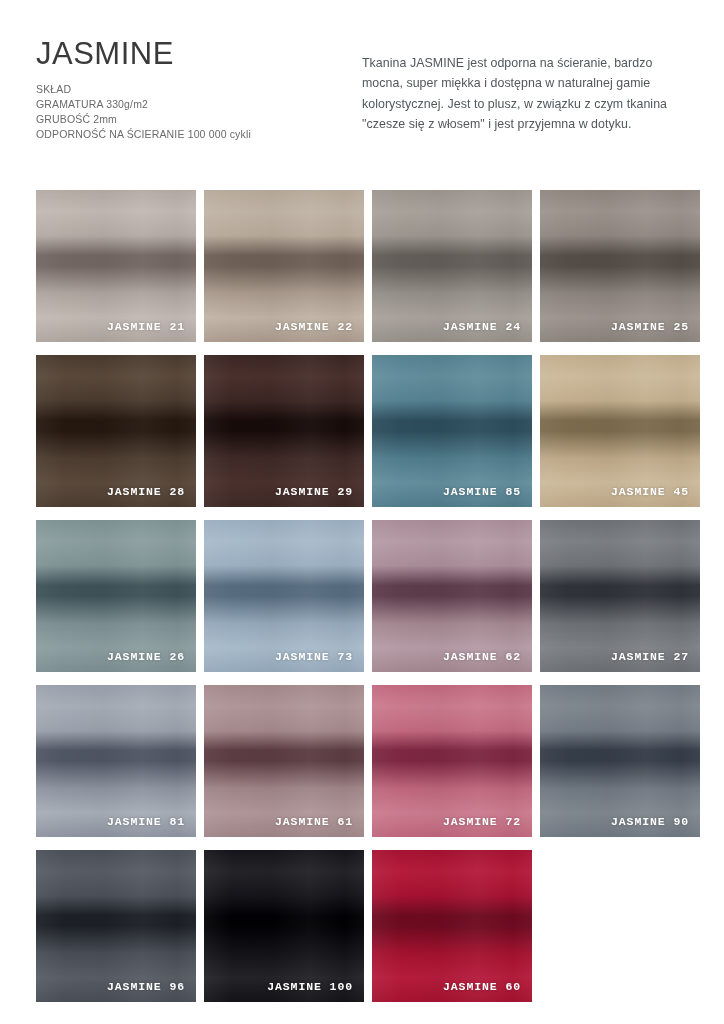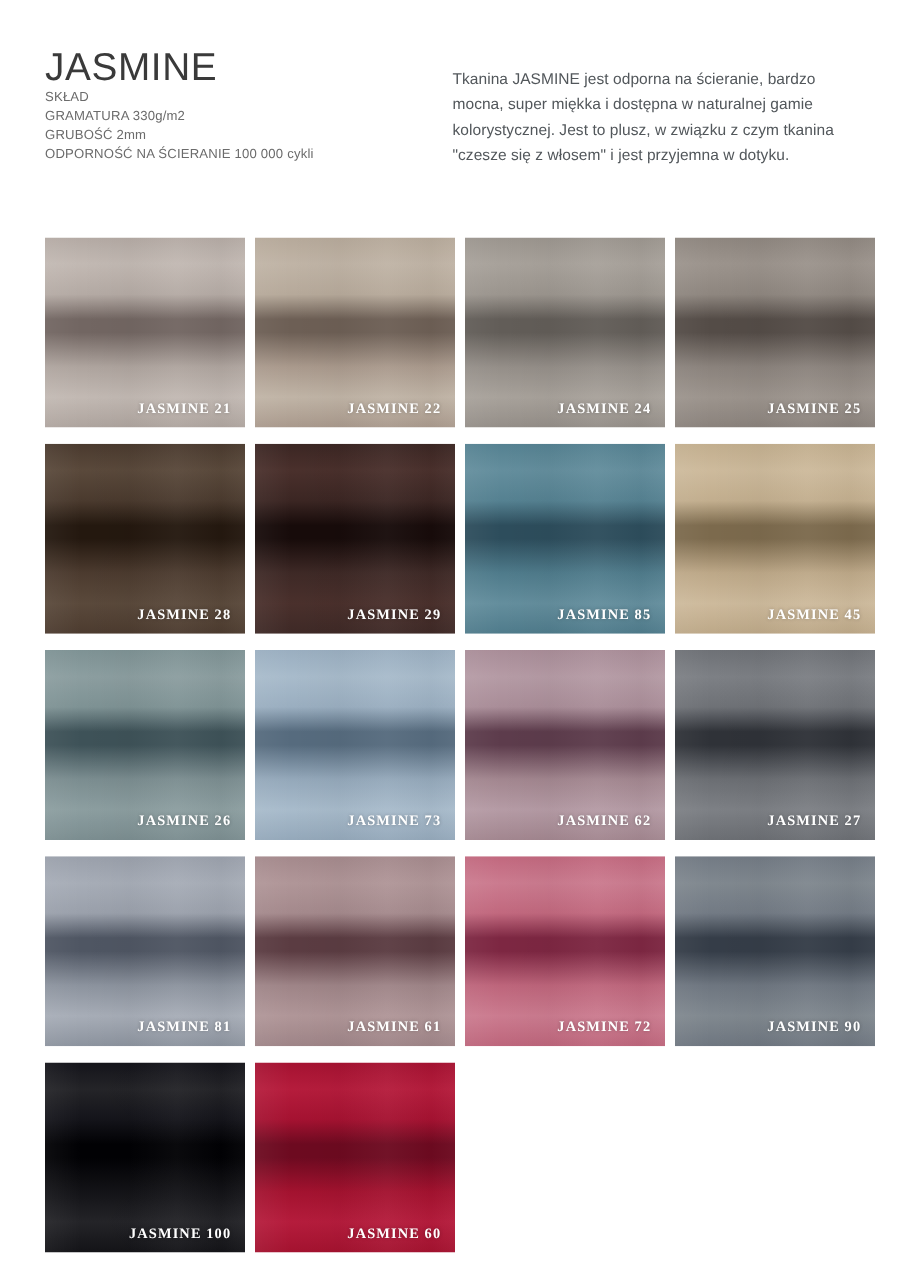--- a/index.html
+++ b/index.html
@@ -38,20 +38,21 @@
   #page-title {
     font-size: 31px;
     font-weight: 300;
     letter-spacing: 0.5px;
     color: #3a3a3a;
     line-height: 1.05;
     font-family: "Liberation Sans", sans-serif;
   }
 
   #spec-list {
+    margin-top: 11px;
     list-style: none;
   }
 
   #spec-list li {
     font-size: 10.5px;
     line-height: 15.2px;
     color: #6b6b6b;
     letter-spacing: 0.15px;
     white-space: nowrap;
   }
@@ -110,21 +111,21 @@
   .swatch-label {
     position: absolute;
     right: 11px;
     bottom: 9px;
     color: #ffffff;
     font-size: 11.5px;
     font-weight: bold;
     letter-spacing: 0.9px;
     text-shadow: 0 0 3px rgba(0,0,0,0.28);
     white-space: nowrap;
-    font-family: Liberation Serif, serif;
+    font-family: Liberation Mono, monospace;
     margin-top: 12px;
   }
 </style>
 </head>
 <body>
 
 <div id="page">
 
   <div id="header">
 
@@ -218,20 +219,25 @@
         <div class="swatch-fill" style="background: linear-gradient(rgb(193, 104, 126) 0%, rgb(203, 123, 143) 14%, rgb(193, 104, 126) 30%, rgb(125, 39, 66) 43%, rgb(125, 39, 66) 50%, rgb(189, 101, 123) 68%, rgb(203, 123, 143) 84%, rgb(189, 101, 123) 100%);"></div>
         <div class="swatch-sheen"></div>
         <span class="swatch-label">JASMINE 72</span>
       </div>
       <div class="swatch">
         <div class="swatch-fill" style="background: linear-gradient(rgb(114, 122, 132) 0%, rgb(128, 136, 143) 14%, rgb(114, 122, 132) 30%, rgb(53, 61, 72) 43%, rgb(53, 61, 72) 50%, rgb(110, 118, 128) 68%, rgb(128, 136, 143) 84%, rgb(110, 118, 128) 100%);"></div>
         <div class="swatch-sheen"></div>
         <span class="swatch-label">JASMINE 90</span>
       </div>
       <div class="swatch">
+        <div class="swatch-fill" style="background: linear-gradient(rgb(75, 80, 88) 0%, rgb(88, 93, 101) 14%, rgb(75, 80, 88) 30%, rgb(28, 32, 38) 43%, rgb(28, 32, 38) 50%, rgb(72, 77, 85) 68%, rgb(88, 93, 101) 84%, rgb(72, 77, 85) 100%);"></div>
+        <div class="swatch-sheen"></div>
+        <span class="swatch-label">JASMINE 96</span>
+      </div>
+      <div class="swatch">
         <div class="swatch-fill" style="background: linear-gradient(rgb(20, 20, 26) 0%, rgb(36, 36, 40) 14%, rgb(20, 20, 26) 30%, rgb(1, 1, 4) 43%, rgb(1, 1, 4) 50%, rgb(19, 19, 23) 68%, rgb(36, 36, 40) 84%, rgb(19, 19, 23) 100%);"></div>
         <div class="swatch-sheen"></div>
         <span class="swatch-label">JASMINE 100</span>
       </div>
       <div class="swatch">
         <div class="swatch-fill" style="background: linear-gradient(rgb(165, 18, 49) 0%, rgb(181, 28, 60) 14%, rgb(165, 18, 49) 30%, rgb(109, 10, 32) 43%, rgb(109, 10, 32) 50%, rgb(163, 18, 47) 68%, rgb(181, 28, 60) 84%, rgb(163, 18, 47) 100%);"></div>
         <div class="swatch-sheen"></div>
         <span class="swatch-label">JASMINE 60</span>
       </div>
     </div>

